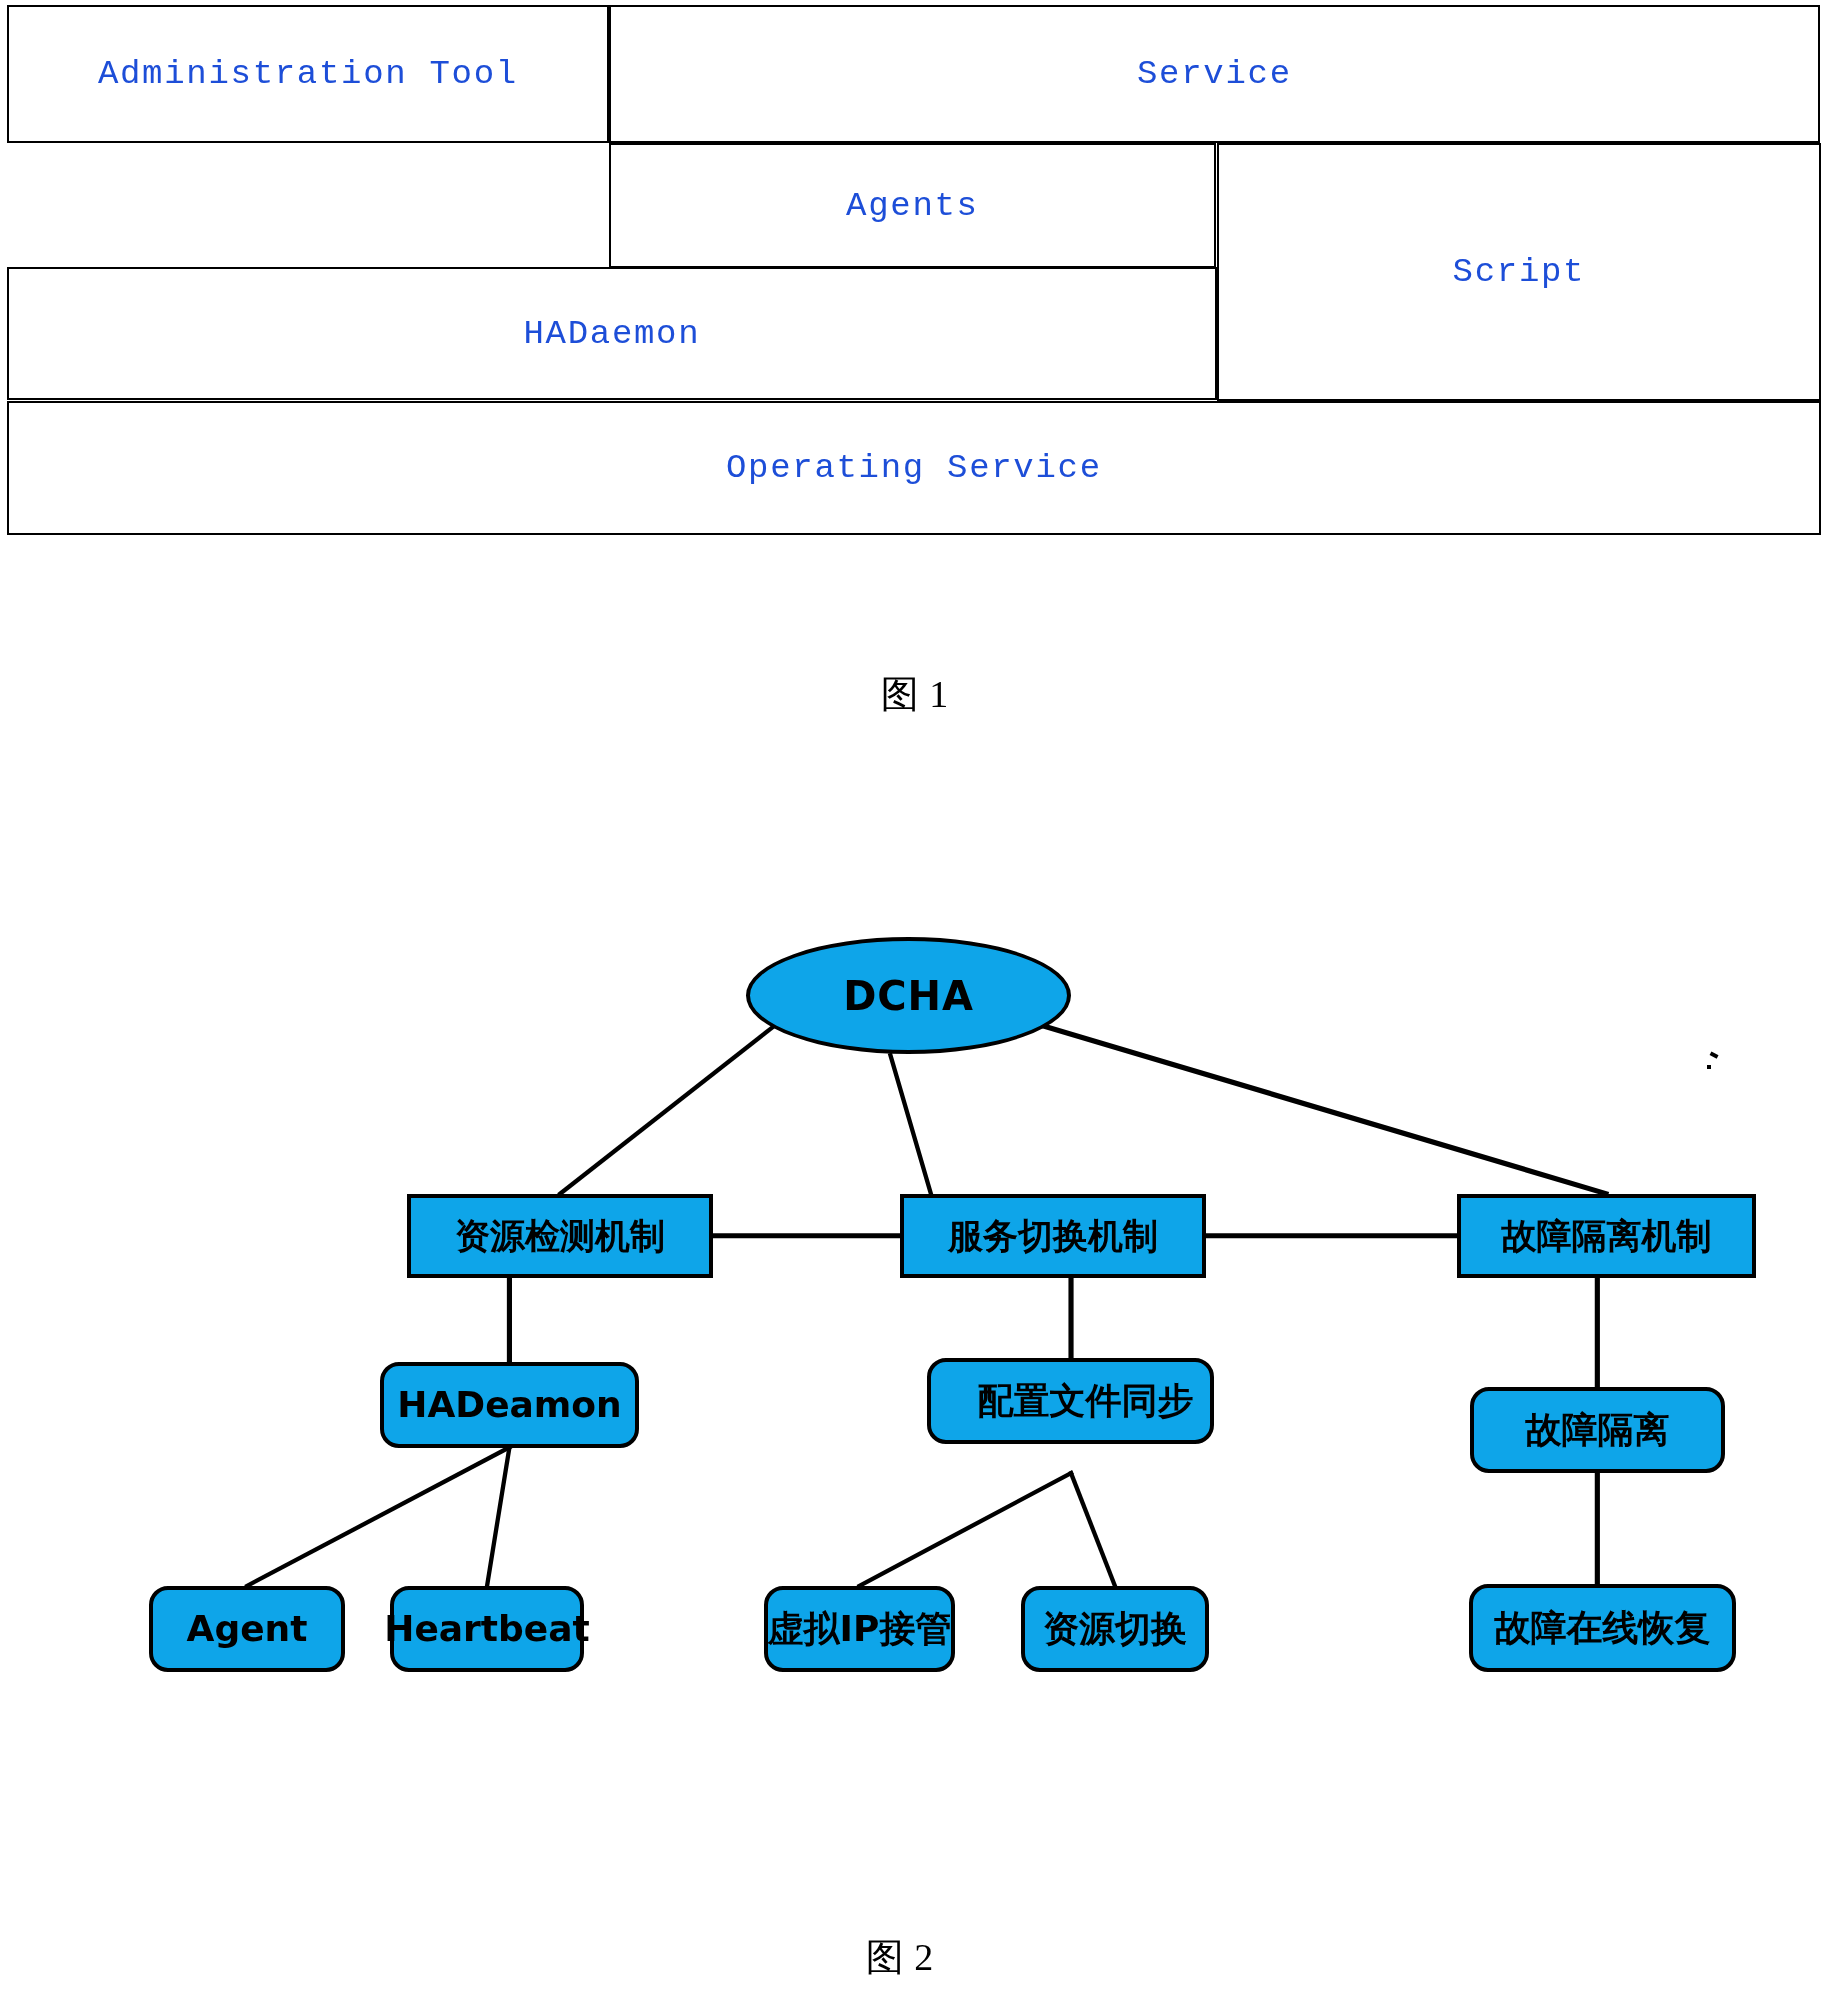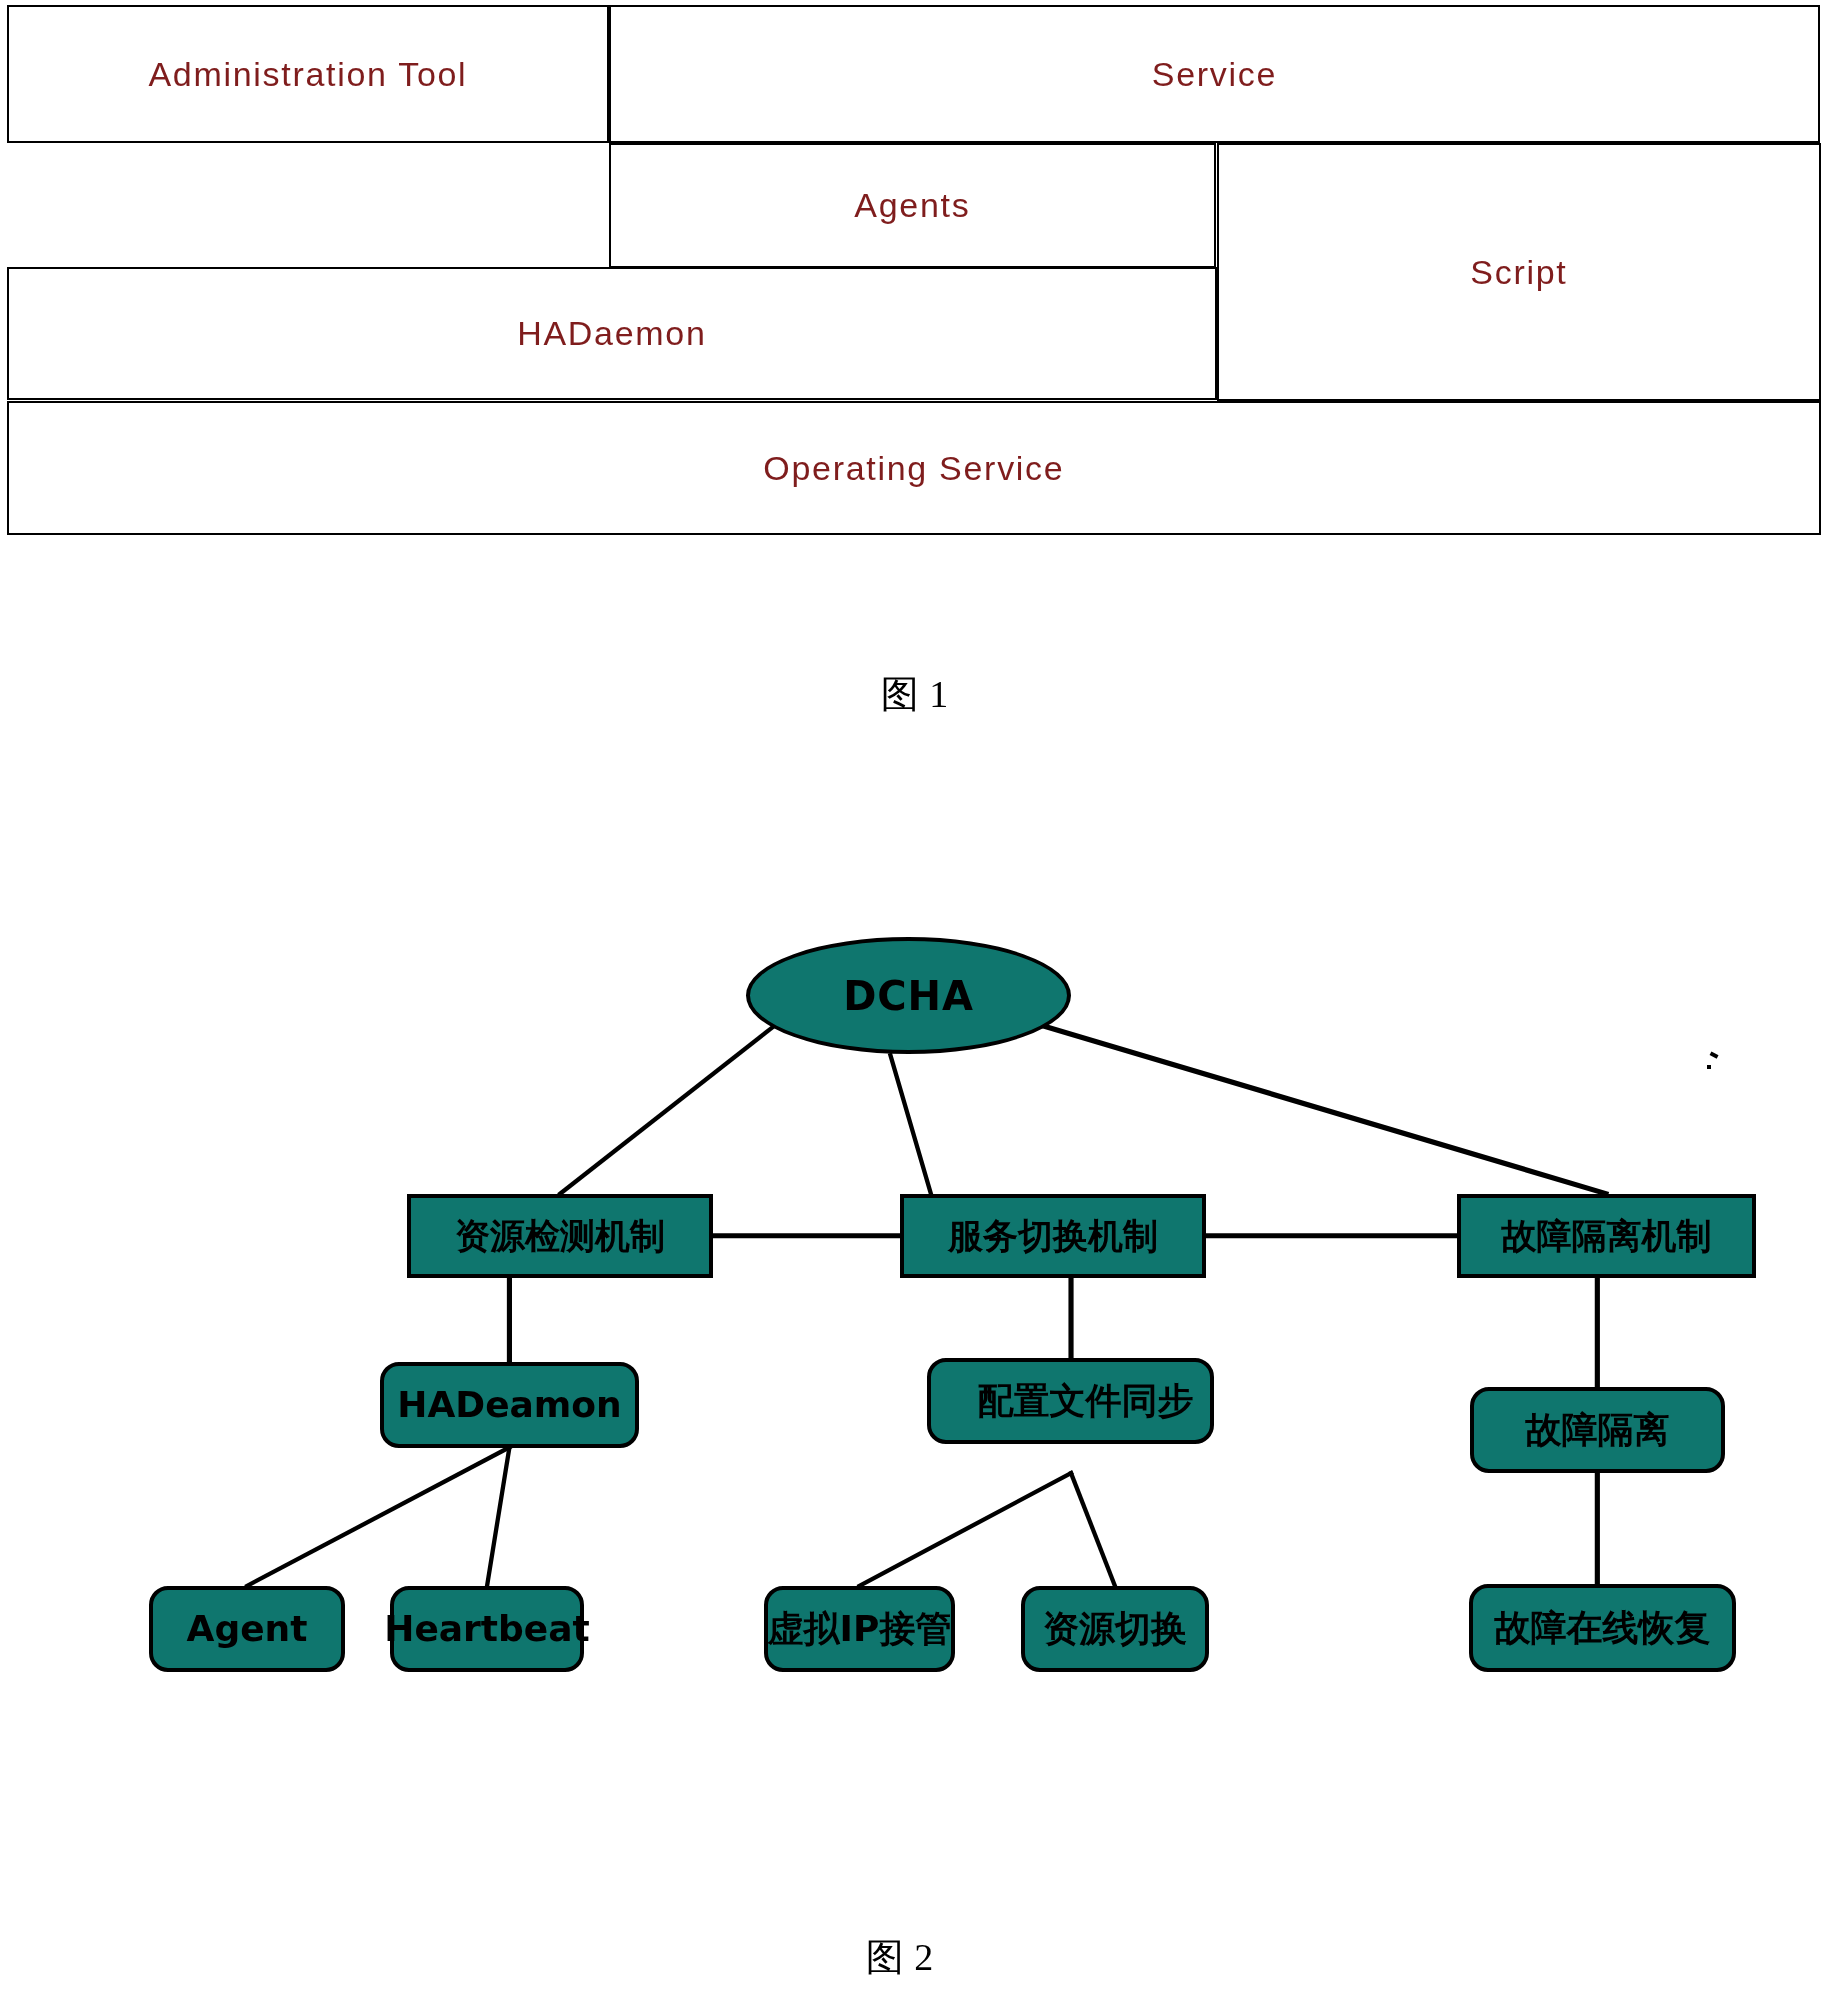--- a/index.html
+++ b/index.html
@@ -29,25 +29,25 @@
   .cell {
     position: absolute;
     box-sizing: border-box;
     border: 2.6px solid #000;
     display: flex;
     align-items: center;
     justify-content: center;
     background: #fff;
   }
   .cell span {
-    font-family: Liberation Sans, sans-serif;
+    font-family: Liberation Mono, monospace;
     font-size: 34px;
     letter-spacing: 1.7px;
     white-space: nowrap;
-    color: #7f1d1d;
+    color: #1d4ed8;
   }
 
   
   #cell-admin-tool { left: 0; top: 0; width: 602px; height: 138px; }
   #cell-service    { left: 602px; top: 0; width: 1211px; height: 138px; }
   
   #cell-ha-monitor { left: 0; top: 138px; width: 602px; height: 125px; }
   #cell-agents     { left: 602px; top: 138px; width: 607px; height: 125px; }
   #cell-script     { left: 1210px; top: 138px; width: 604px; height: 258px; }
   
@@ -77,21 +77,21 @@
     left: 0;
     top: 878px;
     width: 1829px;
     height: 860px;
   }
   #fig2 svg { position: absolute; left: 0; top: 0; }
 
   .node {
     position: absolute;
     box-sizing: border-box;
-    background: #0f766e;
+    background: #0ea5e9;
     display: flex;
     align-items: center;
     justify-content: center;
     text-align: right;
   }
   .node span {
     font-family: "DejaVu Sans", "Liberation Sans", sans-serif;
     font-weight: bold;
     font-size: 35px;
     line-height: 1;

